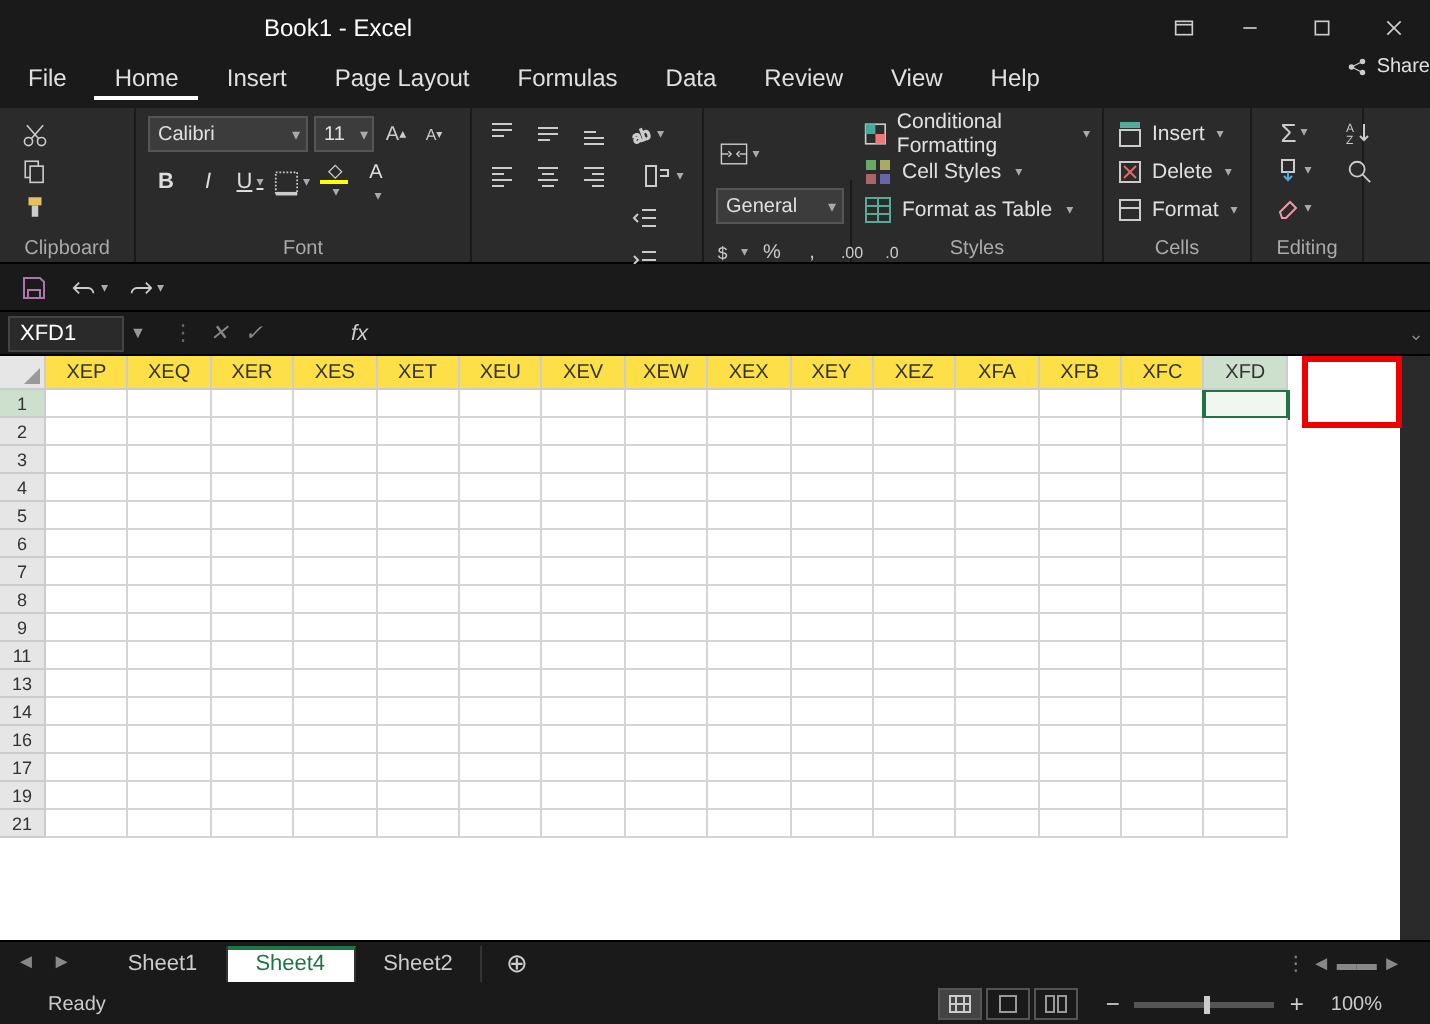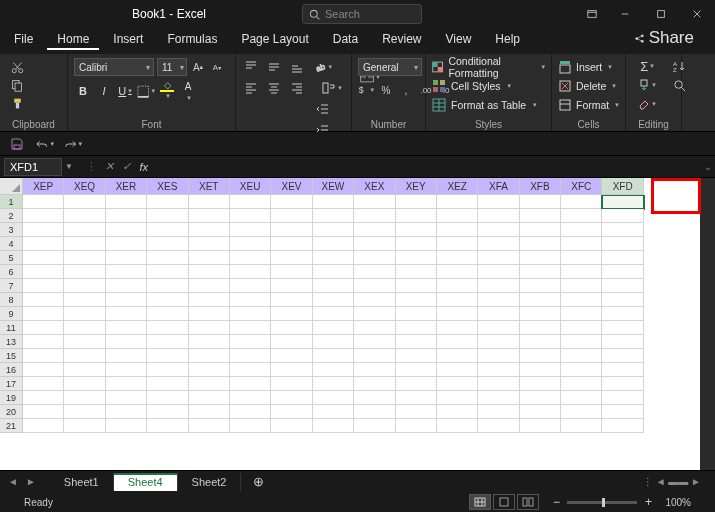--- a/index.html
+++ b/index.html
@@ -12,21 +12,21 @@
 .search-wrap span.ph { color:#888; font-size:11px; }
 .winbtns { position:absolute; right:0; display:flex; height:28px; }
 .winbtn { width:36px; display:flex; align-items:center; justify-content:center; color:#ccc; font-size:10px; }
 .winbtn.more { width:30px; }
 .winbtn svg { width:10px; height:10px; }
 
 
 .menubar { height:26px; background:#1a1a1a; display:flex; align-items:flex-start; padding:0 4px; gap:4px; position:relative; }
 .menuitem { padding:4px 10px; color:#e0e0e0; font-size:12px; cursor:pointer; }
 .menuitem.active { border-bottom:2px solid #fff; padding-bottom:2px; }
-.share { position:absolute; right:21px; font-size:17px; color:#e0e0e0; display:flex; align-items:center; gap:4px; }
+.share { position:absolute; right:0; font-size:10px; color:#e0e0e0; display:flex; align-items:center; gap:4px; }
 
 
 .ribbon { height:78px; background:#2b2b2b; display:flex; border-bottom:1px solid #000; }
 .rgroup { border-right:1px solid #1a1a1a; padding:4px 6px 1px; display:flex; flex-direction:column; justify-content:space-between; }
 .rgroup .label { text-align:center; color:#aaa; font-size:10px; padding-top:1px; }
 .rgroup .tools { flex:1; display:flex; align-items:flex-start; }
 
 
 .g-clip { width:68px; }
 .paste-btn { display:flex; flex-direction:column; align-items:center; width:34px; color:#e0e0e0; font-size:10px; gap:1px; }
@@ -51,21 +51,21 @@
 
 
 .g-align { width:116px; }
 .align-grid { display:grid; grid-template-columns:repeat(3,18px); grid-template-rows:18px 18px; gap:3px 5px; }
 .align-side { display:flex; flex-direction:column; gap:3px; margin-left:8px; }
 .align-side .wrap { width:36px; height:18px; }
 .ab { width:18px; height:18px; display:flex; align-items:center; justify-content:center; }
 .ab svg { width:14px; height:14px; stroke:#ccc; }
 
 
-.g-num { width:74px; }
+.g-num { width:74px;margin-top:36px; }
 .numfmt { width:64px; height:18px; background:#3c3c3c; border:1px solid #555; display:flex; align-items:center; padding:0 4px; font-size:10px; position:relative; }
 .numfmt::after { content:'▾'; position:absolute; right:3px; font-size:8px; color:#aaa; }
 .num-row { display:flex; gap:4px; margin-top:6px; }
 .num-row .nb { width:16px; height:16px; display:flex; align-items:center; justify-content:center; font-size:10px; color:#ccc; }
 
 
 .g-styles { width:126px; }
 .style-item { display:flex; align-items:center; gap:5px; height:18px; font-size:10.5px; color:#e0e0e0; }
 .style-item .sq { width:14px; height:14px; }
 .style-col { display:flex; flex-direction:column; gap:1px; }
@@ -83,30 +83,30 @@
 
 .qat { height:24px; background:#1a1a1a; display:flex; align-items:center; padding:0 8px; gap:10px; border-bottom:1px solid #000; }
 .qat .qb { width:18px; height:18px; display:flex; align-items:center; justify-content:center; color:#ccc; }
 
 
 .fbar { height:22px; background:#1a1a1a; display:flex; align-items:center; border-bottom:1px solid #000; }
 .namebox { width:58px; height:18px; background:#2a2a2a; border:1px solid #444; margin-left:4px; padding:0 5px; font-size:11px; color:#fff; display:flex; align-items:center; position:relative; }
 .namebox .dd { position:absolute; right:-14px; width:12px; text-align:center; color:#999; font-size:8px; }
 .fb-btns { display:flex; gap:8px; margin-left:24px; align-items:center; }
 .fb-btn { color:#888; font-size:11px; font-style:italic; }
-.fx { color:#ccc; font-style:italic; font-size:11px; }
+.fx { color:#ccc; font-style:italic; font-size:11px;margin-left:36px; }
 .finput { flex:1; height:18px; margin:0 6px 0 8px; }
 .fbar-expand { width:14px; color:#888; font-size:9px; text-align:center; }
 
 
 .gridwrap { flex:1; display:flex; flex-direction:column; background:#fff; position:relative; }
 .col-headers { display:flex; height:17px; }
 .corner { width:23px; background:#e6e6e6; border-right:1px solid #ccc; border-bottom:1px solid #ccc; position:relative; }
 .corner::after { content:''; position:absolute; right:2px; bottom:2px; width:0; height:0; border-left:8px solid transparent; border-bottom:8px solid #999; }
-.ch { width:41.4px; background:#c4b5fd; border-right:1px solid #ccc; border-bottom:1px solid #ccc; text-align:center; font-size:10px; color:#333; line-height:17px; }
+.ch { width:41.4px; background:#fde047; border-right:1px solid #ccc; border-bottom:1px solid #ccc; text-align:center; font-size:10px; color:#333; line-height:17px; }
 .ch.sel { background:#cde0ce; }
 .rows { flex:1; overflow:hidden; }
 .row { display:flex; height:14px; }
 .rh { width:23px; background:#e6e6e6; border-right:1px solid #ccc; border-bottom:1px solid #ccc; text-align:center; font-size:9px; color:#333; line-height:14px; }
 .rh.sel { background:#cde0ce; }
 .cell { width:41.4px; border-right:1px solid #d4d4d4; border-bottom:1px solid #d4d4d4; background:#fff; height:14px; }
 .cell.sel { outline:2px solid #217346; outline-offset:-1px; background:#f0f7f0; }
 .vscroll { width:15px; background:#2a2a2a; }
 .grid-body { display:flex; flex:1; }
 .grid-main { flex:1; display:flex; flex-direction:column; }
@@ -134,27 +134,20 @@
 .zslider::after { content:''; position:absolute; left:50%; top:-3px; width:3px; height:9px; background:#ccc; }
 .zminus,.zplus { color:#ccc; font-size:12px; width:10px; text-align:center; }
 
 .drop::after { content:'▾'; font-size:7px; color:#aaa; margin-left:2px; }
 </style>
 </head>
 <body>
 
 <div class="titlebar">
   <div class="title">Book1 - Excel</div>
-  <div class="search-wrap">
-    <svg width="11" height="11" viewBox="0 0 16 16">
-        <circle cx="7" cy="7" r="5" fill="none" stroke="#aaa" stroke-width="1.5"></circle>
-        <line x1="11" y1="11" x2="15" y2="15" stroke="#aaa" stroke-width="1.5"></line>
-      </svg>
-    <span class="ph">Search</span>
-  </div>
   <div class="winbtns">
     <div class="winbtn more">
         <svg viewBox="0 0 12 12">
           <rect x="1" y="2" width="10" height="8" fill="none" stroke="#ccc"></rect>
           <line x1="1" y1="4" x2="11" y2="4" stroke="#ccc"></line>
         </svg>
       </div>
     <div class="winbtn">
         <svg viewBox="0 0 12 12">
           <line x1="2" y1="6" x2="10" y2="6" stroke="#ccc" stroke-width="1"></line>
@@ -171,22 +164,22 @@
           <line x1="10" y1="2" x2="2" y2="10" stroke="#ccc"></line>
         </svg>
       </div>
   </div>
 </div>
 
 <div class="menubar">
   <div class="menuitem">File</div>
   <div class="menuitem active">Home</div>
   <div class="menuitem">Insert</div>
+  <div class="menuitem">Page Layout</div>
   <div class="menuitem">Formulas</div>
-  <div class="menuitem">Page Layout</div>
   <div class="menuitem">Data</div>
   <div class="menuitem">Review</div>
   <div class="menuitem">View</div>
   <div class="menuitem">Help</div>
   <div class="share">
     <svg width="11" height="11" viewBox="0 0 16 16">
         <path d="M4 8l8-4M4 8l8 4" stroke="#ccc" fill="none"></path>
         <circle cx="4" cy="8" r="2" fill="#ccc"></circle>
         <circle cx="12" cy="4" r="2" fill="#ccc"></circle>
         <circle cx="12" cy="12" r="2" fill="#ccc"></circle>
@@ -718,21 +711,21 @@
             <div class="cell"></div>
             <div class="cell"></div>
             <div class="cell"></div>
             <div class="cell"></div>
             <div class="cell"></div>
             <div class="cell"></div>
             <div class="cell"></div>
             <div class="cell"></div>
           </div>
           <div class="row">
-            <div class="rh">15</div>
+            <div class="rh">14</div>
             <div class="cell"></div>
             <div class="cell"></div>
             <div class="cell"></div>
             <div class="cell"></div>
             <div class="cell"></div>
             <div class="cell"></div>
             <div class="cell"></div>
             <div class="cell"></div>
             <div class="cell"></div>
             <div class="cell"></div>
@@ -773,38 +766,20 @@
             <div class="cell"></div>
             <div class="cell"></div>
             <div class="cell"></div>
             <div class="cell"></div>
             <div class="cell"></div>
             <div class="cell"></div>
             <div class="cell"></div>
           </div>
           <div class="row">
             <div class="rh">19</div>
-            <div class="cell"></div>
-            <div class="cell"></div>
-            <div class="cell"></div>
-            <div class="cell"></div>
-            <div class="cell"></div>
-            <div class="cell"></div>
-            <div class="cell"></div>
-            <div class="cell"></div>
-            <div class="cell"></div>
-            <div class="cell"></div>
-            <div class="cell"></div>
-            <div class="cell"></div>
-            <div class="cell"></div>
-            <div class="cell"></div>
-            <div class="cell"></div>
-          </div>
-          <div class="row">
-            <div class="rh">20</div>
             <div class="cell"></div>
             <div class="cell"></div>
             <div class="cell"></div>
             <div class="cell"></div>
             <div class="cell"></div>
             <div class="cell"></div>
             <div class="cell"></div>
             <div class="cell"></div>
             <div class="cell"></div>
             <div class="cell"></div>

